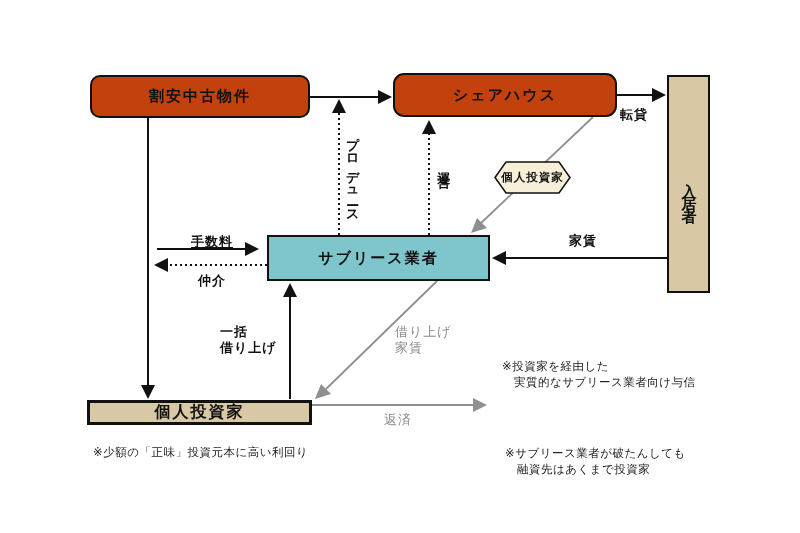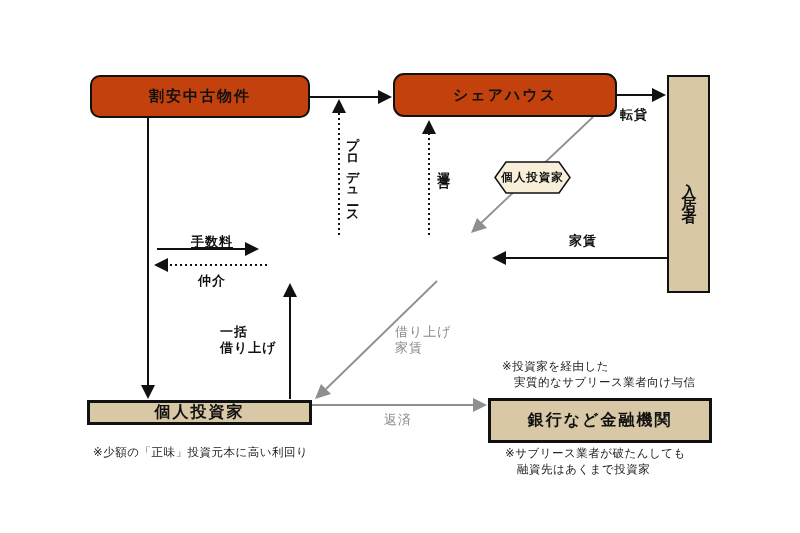--- a/index.html
+++ b/index.html
@@ -116,28 +116,28 @@
   </div>
 
   <div class="node rounded" id="node-share">
     <span>シェアハウス</span>
   </div>
 
   <div class="node" id="node-resident">
     <span class="vtext">入居者</span>
   </div>
 
+  <div class="node teal" id="node-sublease">
+    <span>サブリース業者</span>
+  </div>
 
   <div class="node tan" id="node-investor">
     <span>個人投資家</span>
   </div>
 
-  <div class="node tan" id="node-bank">
-    <span>銀行など金融機関</span>
-  </div>
 
   <div id="badge-label">個人投資家</div>
 
   <div class="lbl" id="lbl-sublet">転貸</div>
   <div class="lbl" id="lbl-rent">家賃</div>
   <div class="lbl" id="lbl-commission">手数料</div>
   <div class="lbl" id="lbl-brokerage">仲介</div>
   <div class="lbl preline" id="lbl-bulk">一括
 借り上げ</div>
   <div class="lbl vert" id="lbl-produce">プロデュース</div>

